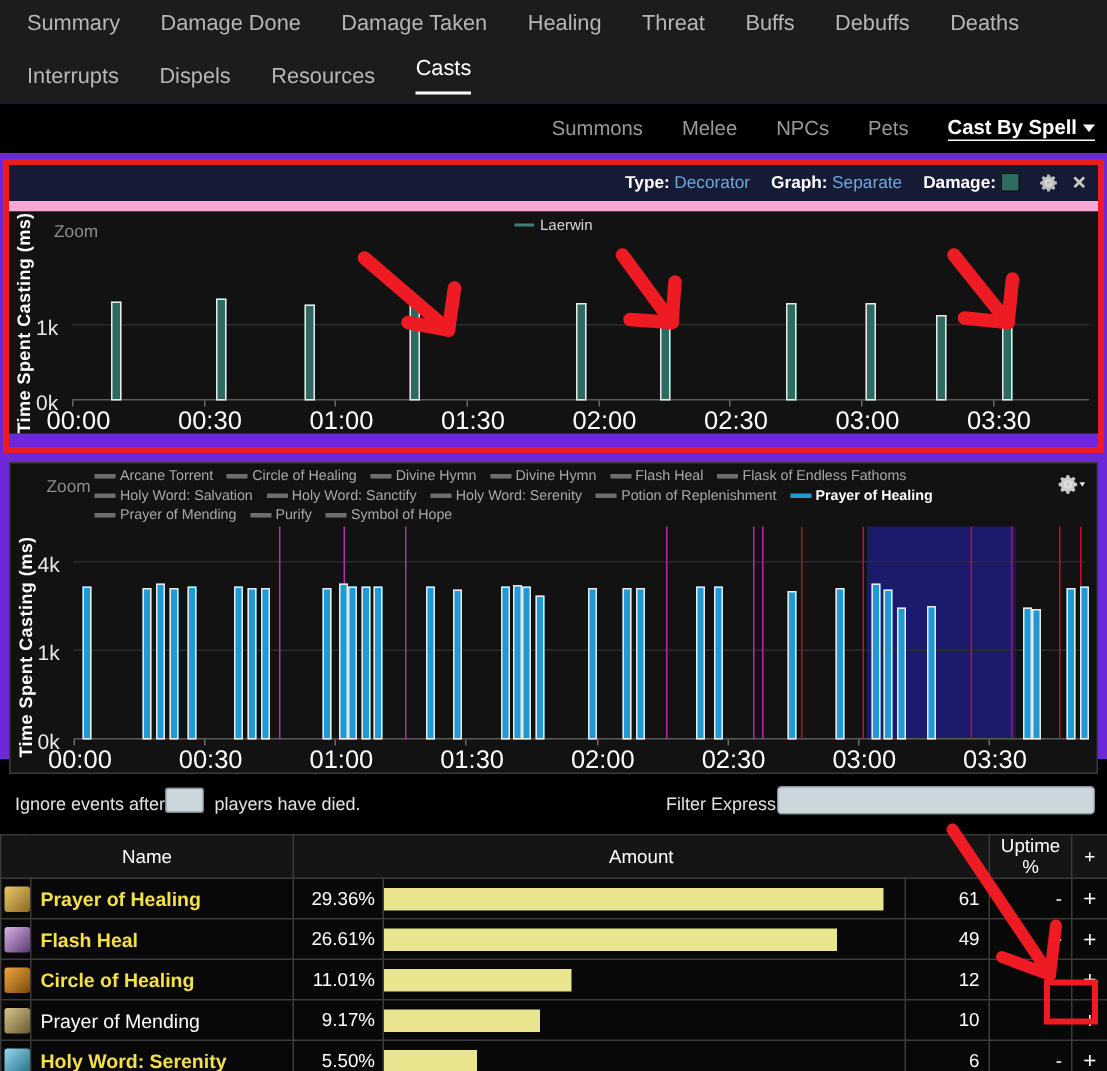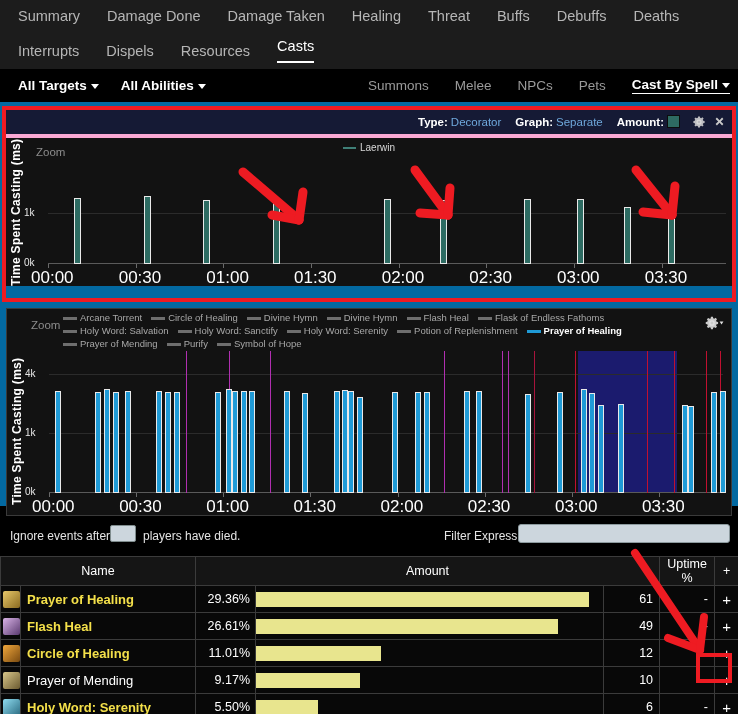--- a/index.html
+++ b/index.html
@@ -2,21 +2,21 @@
 <html><head>
 <meta charset="utf-8">
 <style>
   * { box-sizing: border-box; margin: 0; padding: 0; }
   html, body {
     width: 738px; height: 714px;
     background: #000;
     font-family: "Liberation Sans", sans-serif;
     overflow: hidden;
   }
-  #app { position: relative; width: 738px; height: 506px; background: #0369a1; }
+  #app { position: relative; width: 738px; height: 506px; background: #6d28d9; }
 
   
   .navbar { background: #1c1c1c; padding: 0 0 0 0; }
   .navrow { display: flex; align-items: center; height: 33px; padding-left: 18px; }
   .navitem {
     color: #b6b6b6; font-size: 14.5px; margin-right: 27px;
     white-space: nowrap; cursor: pointer; line-height: 1;
   }
   .navitem.active { color: #fff; }
   .navitem.active .ul { display: block; }
@@ -30,21 +30,21 @@
   }
   .tbitem { color: #fff; font-size: 13.5px; font-weight: bold; margin-right: 22px; cursor: pointer; white-space: nowrap; }
   .caret { display:inline-block; margin-left:4px; border-left:4px solid transparent; border-right:4px solid transparent; border-top:5px solid #fff; vertical-align: middle; }
   .tbright { position: absolute; right: 8px; display: flex; align-items: center; }
   .tbright .tbitem { color: #9a9a9a; font-weight: normal; font-size: 13.5px; margin-right: 0; margin-left: 26px;}
   .tbright .tbitem.sel { color: #fff; font-weight: bold; border-bottom: 1px solid #fff; padding-bottom: 1px; }
 
   
   .redbox { position: absolute; border: 4px solid #ee1b22; pointer-events: none; z-index: 40; }
   .cfgbar {
-    background: #151a35; border-bottom: 4px solid #f9a8d4;
+    background: #151a35; border-bottom: 7px solid #f9a8d4;
     padding: 3px 6px 4px 6px; font-size: 11.5px; color: #fff;
   }
   .cfgline { display: flex; align-items: center; height: 17px; }
   .cfgline.r1 { justify-content: flex-end; }
   .cfgkey { color: #ffffff; font-weight: bold; }
   .cfgval { color: #6fa8dc; margin-right: 14px; margin-left: 3px; cursor: pointer; }
   .cfgval.dim { color: #9a9a9a; }
   .swatch { width: 13px; height: 13px; background: #2e6b62; display: inline-block; margin: 0 12px 0 3px; border: 1px solid #0d0d0d; cursor: pointer; }
   .gearico { width: 14px; height: 14px; margin-right: 7px; cursor: pointer; }
   .xico { width: 13px; height: 13px; cursor: pointer; }
@@ -59,21 +59,21 @@
     display: flex; align-items: center; justify-content: center;
     letter-spacing: .3px;
   }
   .zoomlbl { position: absolute; color: #8c8c8c; font-size: 11.5px; cursor: pointer; }
   .legend1 { position:absolute; top: 4px; left: 0; width: 100%; text-align: center; font-size: 10px; color: #d8d8d8; }
   .lgswatch { display:inline-block; width: 13px; height: 2px; background: #3f7f77; vertical-align: middle; margin-right: 4px; }
 
   .plot { position: absolute; }
   .gridline { position: absolute; left: 0; width: 100%; height: 1px; background: #2b2b2b; }
   .axisline { position: absolute; left: 0; width: 100%; height: 1px; background: #5a5a5a; }
-  .ytick { position: absolute; color: #e8e8e8; font-size: 10px; }
+  .ytick { position: absolute; color: #e8e8e8; font-size: 14px; }
   .xtick { position: absolute; color: #ffffff; font-size: 17px; }
   .bar1 { position: absolute; background: #2d6b62; border: 1px solid #e9e9e9; bottom: 0; }
   .bar2 { position: absolute; background: #1f9ad6; border: 1px solid #e9e9e9; bottom: 0; }
   .vline { position: absolute; width: 1px; top: 0; }
   .hiregion { position: absolute; top: 0; background: #1b1b6e; }
 
   
   .legend2 { position: absolute; left: 56px; top: 2px; width: 620px; font-size: 9.5px; color: #a8a8a8; line-height: 13px; }
   .lg2item { display: inline-block; margin-right: 9px; white-space: nowrap; cursor: pointer; }
   .lg2sw { display:inline-block; width: 14px; height: 3px; background: #6e6e6e; vertical-align: middle; margin-right: 3px; }
@@ -131,44 +131,40 @@
       </div>
     <div class="navrow navrow2" id="navrow2">
         <div class="navitem"><span>Interrupts</span></div>
         <div class="navitem"><span>Dispels</span></div>
         <div class="navitem"><span>Resources</span></div>
         <div class="navitem active"><span>Casts</span><div class="ul"></div></div>
       </div>
   </div>
 
   <div class="toolbar">
-    <div id="tbleft" style="display:flex;align-items:center;">
-        <div class="tbitem"><span>All Targets</span><span class="caret"></span></div>
-        <div class="tbitem"><span>All Abilities</span><span class="caret"></span></div>
-      </div>
     <div class="tbright">
       <div id="tbright" style="display: flex; align-items: center; justify-content: center;">
           <div class="tbitem">Summons</div>
           <div class="tbitem">Melee</div>
           <div class="tbitem">NPCs</div>
           <div class="tbitem">Pets</div>
         </div>
       <div class="tbitem sel" style="margin-left:26px;"><span>Cast By Spell</span><span class="caret"></span></div>
     </div>
   </div>
 
   <div style="position:absolute;left:6px;top:110px;width:726px;height:190px;">
 
     <div class="cfgbar">
       <div class="cfgline r1">
         <span class="cfgkey">Type:</span>
         <span class="cfgval">Decorator</span>
         <span class="cfgkey">Graph:</span>
         <span class="cfgval">Separate</span>
-        <span class="cfgkey">Amount:</span>
+        <span class="cfgkey">Damage:</span>
         <span class="swatch" id="colorswatch" style="background: rgb(46, 107, 98);"></span>
         <svg class="gearico" viewBox="0 0 20 20">
           <path fill="#d8d8d8" d="M10 6.3a3.7 3.7 0 100 7.4 3.7 3.7 0 000-7.4zm0 5.6a1.9 1.9 0 110-3.8 1.9 1.9 0 010 3.8z"></path>
           <path fill="#d8d8d8" d="M18 8.6l-2-.35a6.4 6.4 0 00-.6-1.45l1.2-1.7-1.8-1.8-1.7 1.2a6.4 6.4 0 00-1.45-.6L11.3 2h-2.6l-.35 2c-.5.14-1 .34-1.45.6l-1.7-1.2-1.8 1.8 1.2 1.7c-.26.46-.46.95-.6 1.45l-2 .35v2.6l2 .35c.14.5.34 1 .6 1.45l-1.2 1.7 1.8 1.8 1.7-1.2c.46.26.95.46 1.45.6l.35 2h2.6l.35-2c.5-.14 1-.34 1.45-.6l1.7 1.2 1.8-1.8-1.2-1.7c.26-.46.46-.95.6-1.45l2-.35v-2.6z" opacity=".85"></path>
         </svg>
         <svg class="xico" viewBox="0 0 20 20">
           <path fill="#c9c9c9" d="M4 6l2-2 4 4 4-4 2 2-4 4 4 4-2 2-4-4-4 4-2-2 4-4z"></path>
         </svg>
       </div>
     </div>

